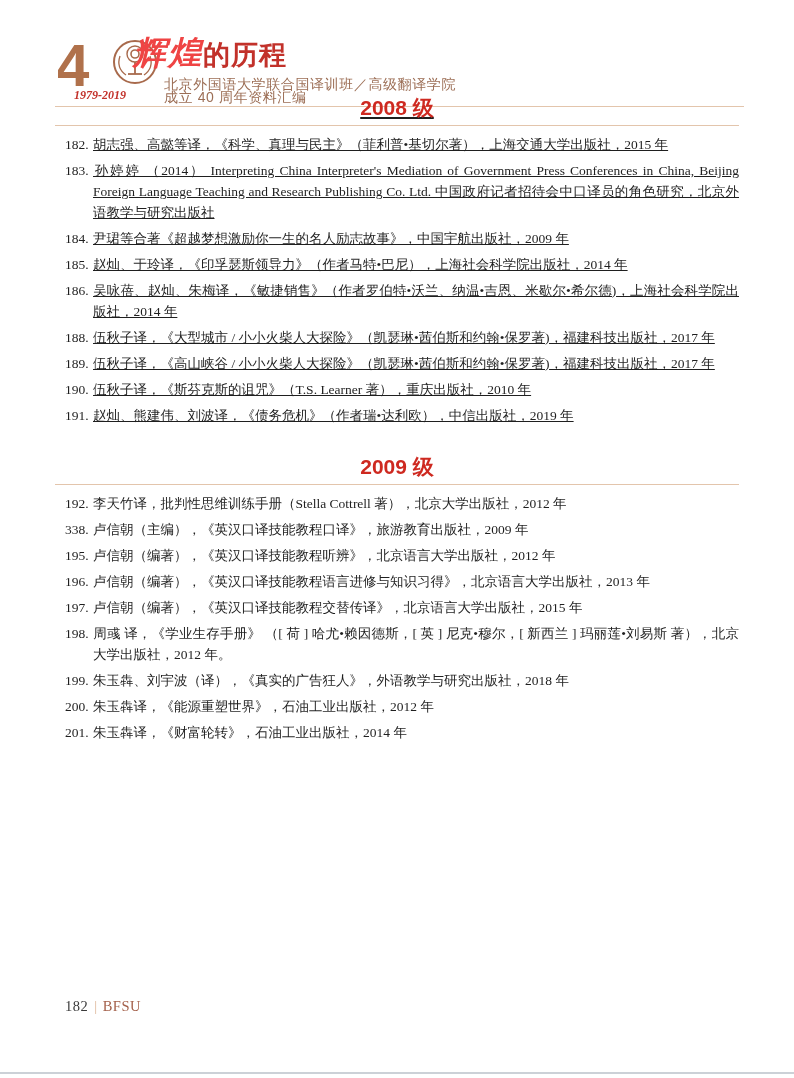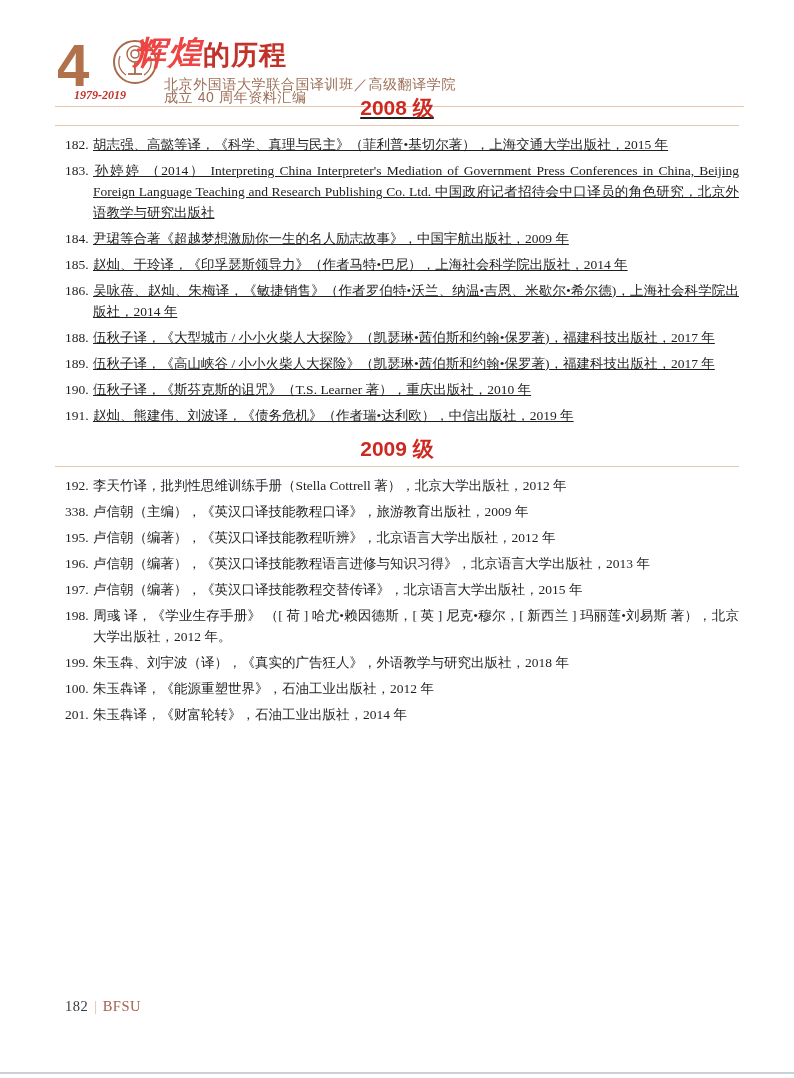--- a/index.html
+++ b/index.html
@@ -32,21 +32,21 @@
     font-size: 14px; line-height: 13px; color: #9c6e55; letter-spacing: 0.6px;
   }
   .header-rule {
     position: absolute; left: 55px; right: 50px; top: 106px;
     height: 1px; background: #e3c5ac;
   }
 
   
   main { position: absolute; top: 0; left: 55px; width: 684px; }
   .grade-section.first { margin-top: 95px; text-decoration: underline; }
-  .grade-section.second { margin-top: 10px; }
+  .grade-section.second { margin-top: 28px; }
   .grade-heading {
     margin: 0 0 4px 0;
     text-align: center;
     font-family: "Liberation Sans", sans-serif;
     font-size: 21px; line-height: 26px; font-weight: bold;
     color: #ce2920;
   }
   .heading-rule { height: 1px; background: #e3c5ac; margin: 0 0 8px 0; }
   ol.pub-list { list-style: none; margin: 0 0 0 10px; padding: 0; }
   li.pub-item {
@@ -144,21 +144,21 @@
   <li class="pub-item"><span class="pub-num">195.</span><span class="pub-text">卢信朝（编著），《英汉口译技能教程听辨》，北京语言大学出版社，2012 年</span></li>
 
   <li class="pub-item"><span class="pub-num">196.</span><span class="pub-text">卢信朝（编著），《英汉口译技能教程语言进修与知识习得》，北京语言大学出版社，2013 年</span></li>
 
   <li class="pub-item"><span class="pub-num">197.</span><span class="pub-text">卢信朝（编著），《英汉口译技能教程交替传译》，北京语言大学出版社，2015 年</span></li>
 
   <li class="pub-item"><span class="pub-num">198.</span><span class="pub-text">周彧 译，《学业生存手册》 （[ 荷 ] 哈尤•赖因德斯，[ 英 ] 尼克•穆尔，[ 新西兰 ] 玛丽莲•刘易斯 著），北京大学出版社，2012 年。</span></li>
 
   <li class="pub-item"><span class="pub-num">199.</span><span class="pub-text">朱玉犇、刘宇波（译），《真实的广告狂人》，外语教学与研究出版社，2018 年</span></li>
 
-  <li class="pub-item"><span class="pub-num">100.</span><span class="pub-text">朱玉犇译，《能源重塑世界》，石油工业出版社，2012 年</span></li>
+  <li class="pub-item"><span class="pub-num">200.</span><span class="pub-text">朱玉犇译，《能源重塑世界》，石油工业出版社，2012 年</span></li>
 
   <li class="pub-item"><span class="pub-num">201.</span><span class="pub-text">朱玉犇译，《财富轮转》，石油工业出版社，2014 年</span></li>
 </ol>
   </section>
 </div>
 </main>
 
 <footer class="page-footer">
   <span class="pagenum">182</span><span class="sep">|</span><span class="brand">BFSU</span>
 </footer>

